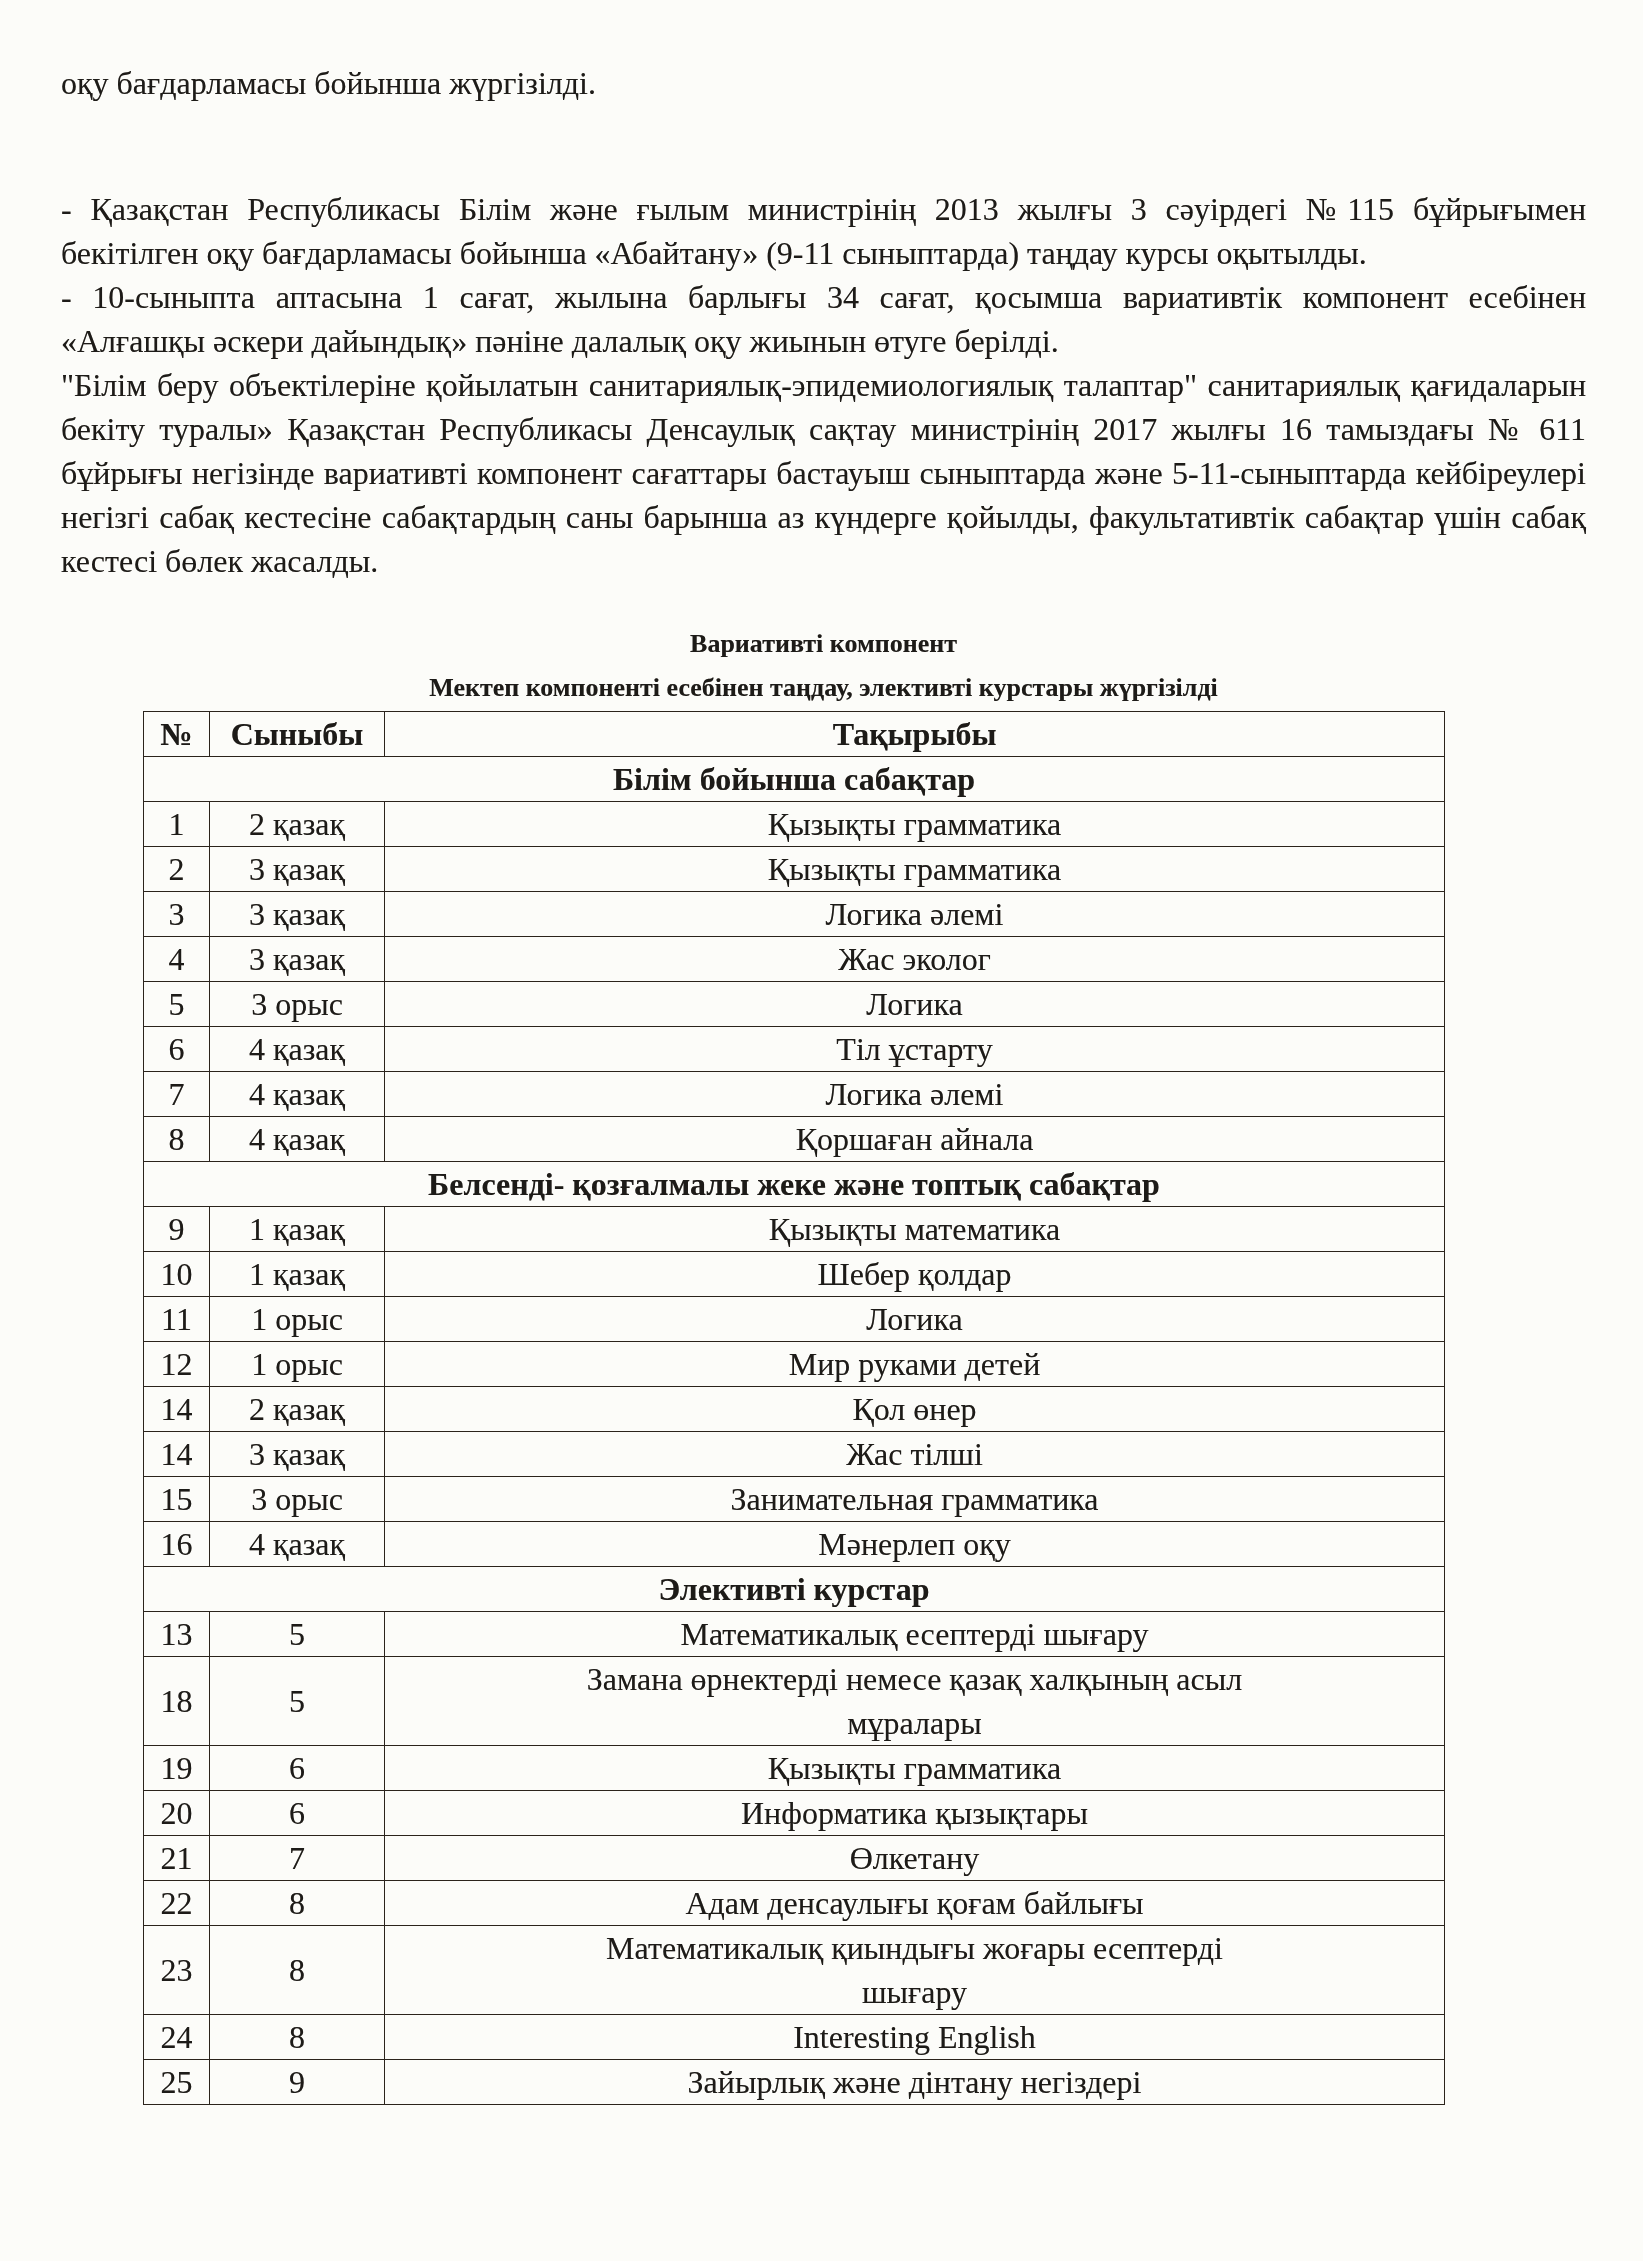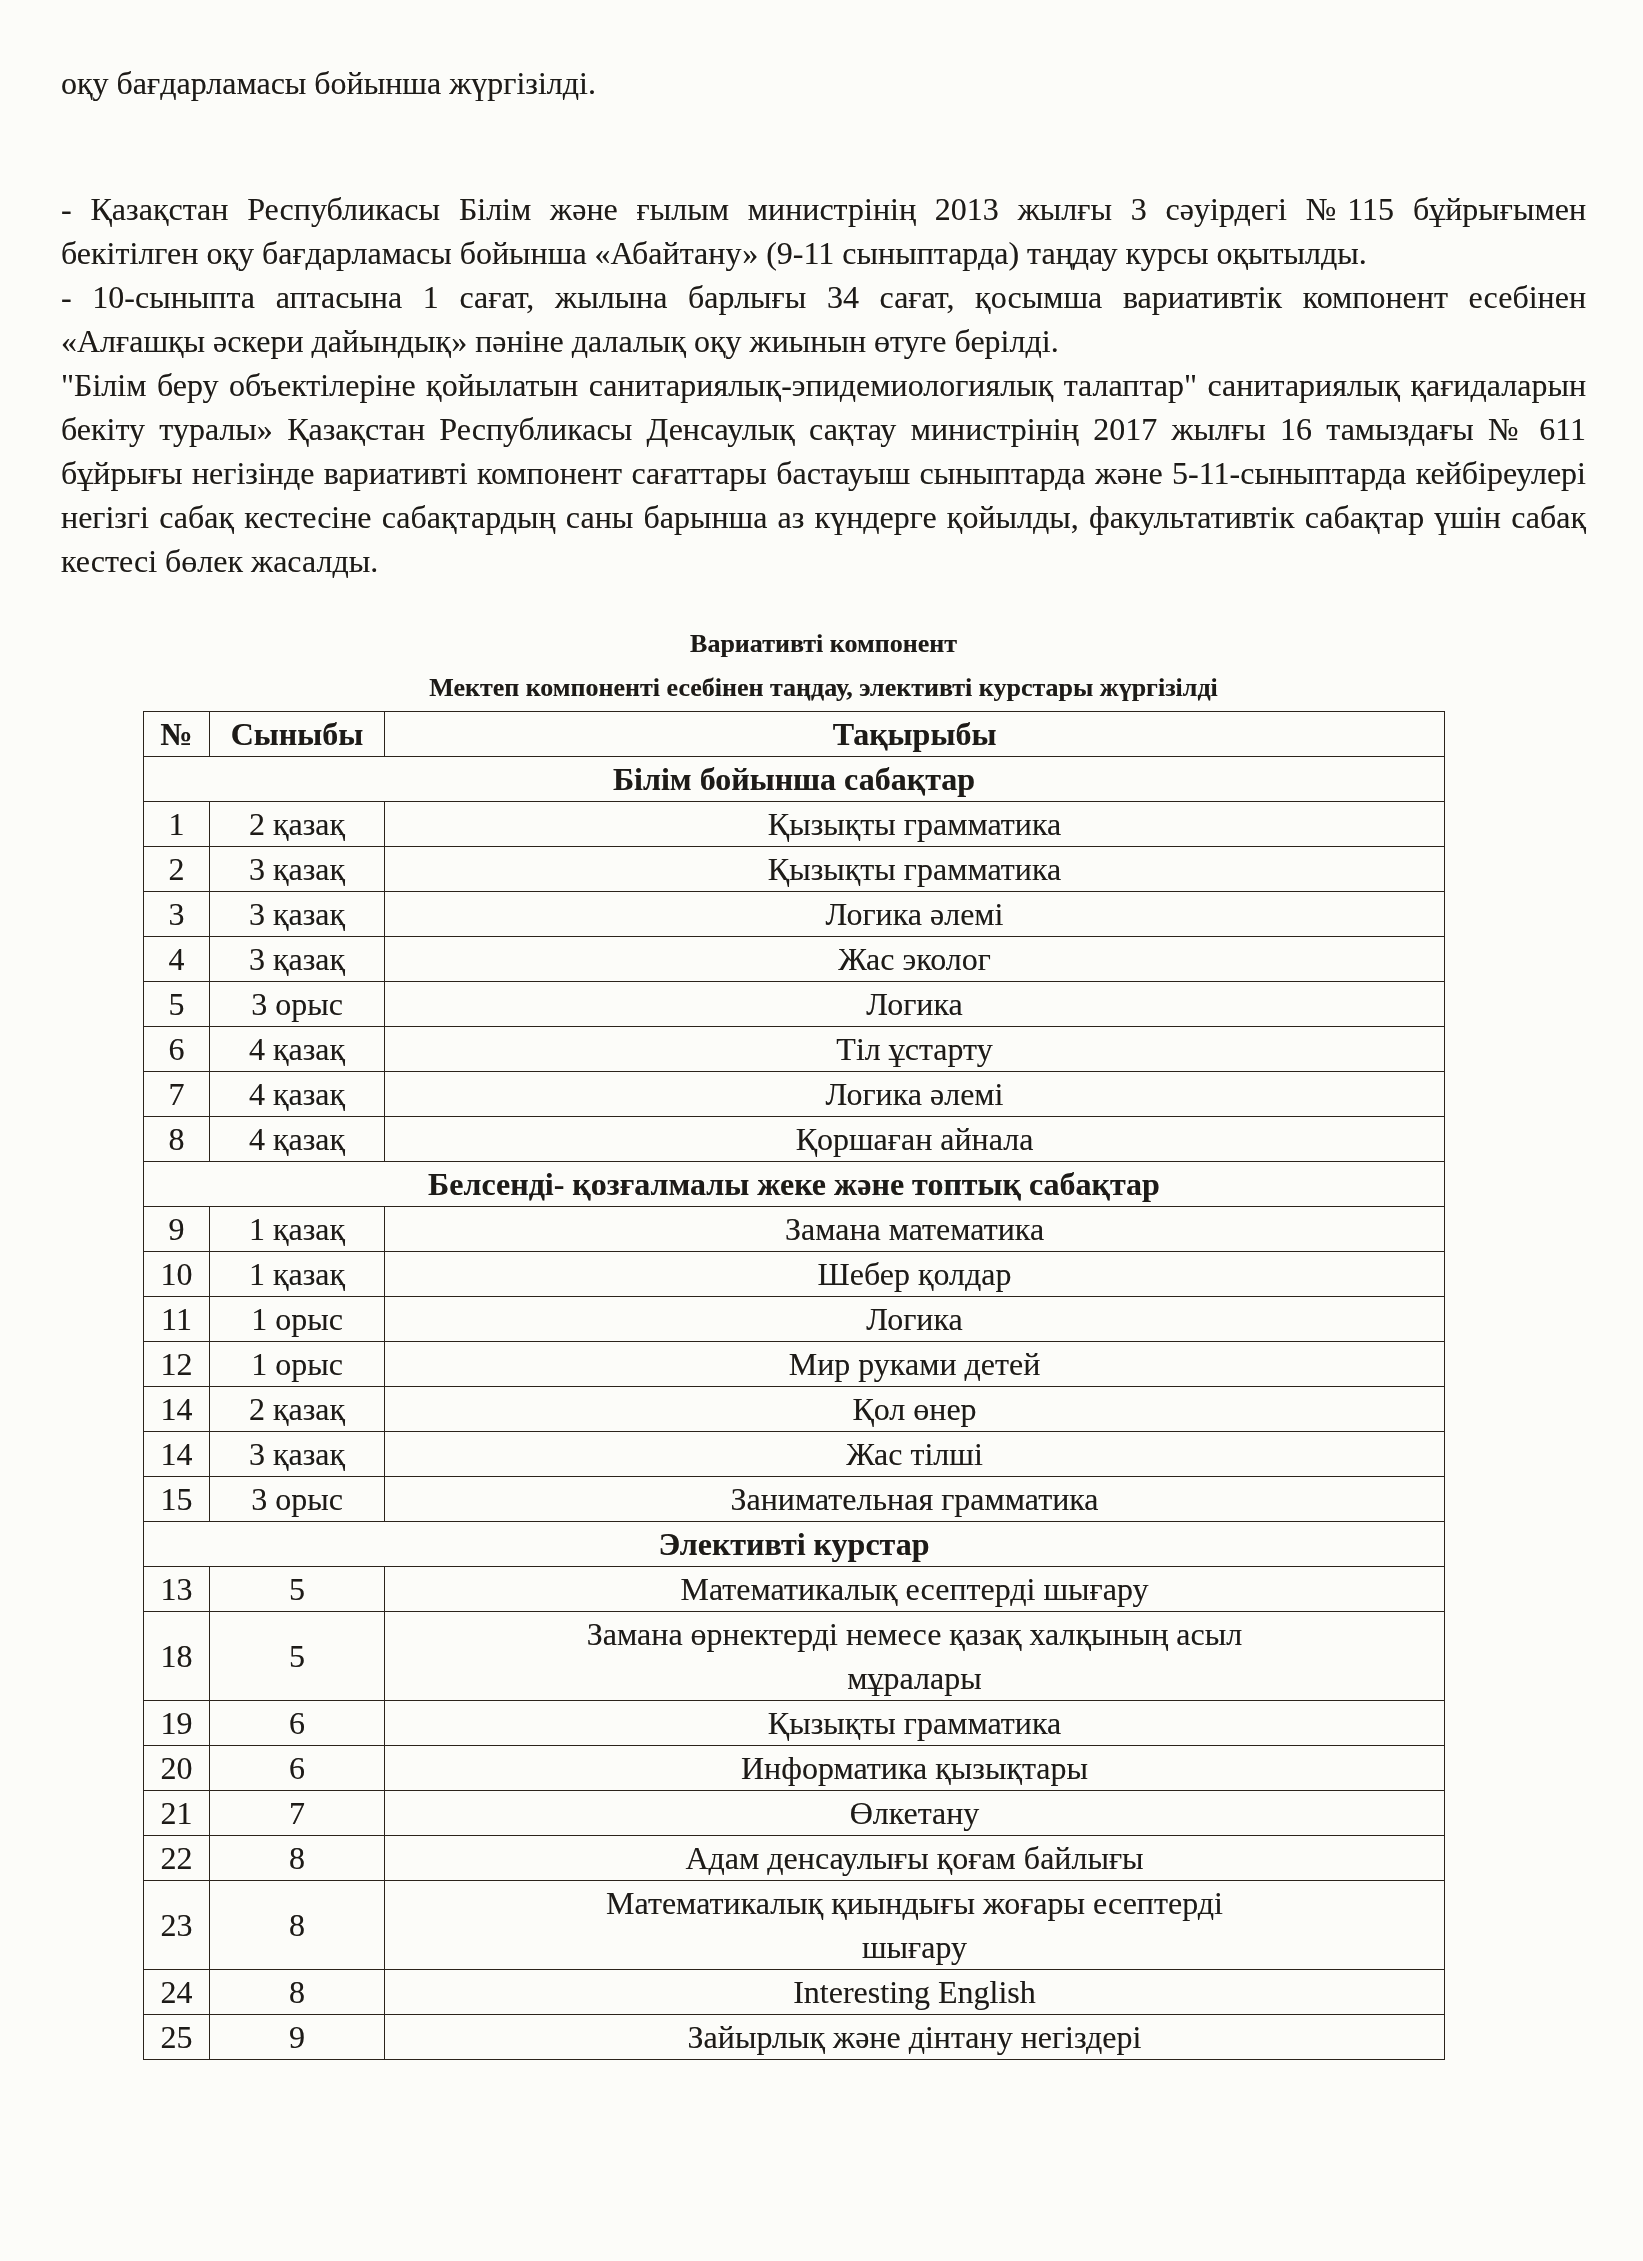--- a/index.html
+++ b/index.html
@@ -130,21 +130,21 @@
             <td>8</td>
             <td>4 қазақ</td>
             <td class="topic-cell">Қоршаған айнала</td>
           </tr>
           <tr>
             <td colspan="3" class="section-cell">Белсенді- қозғалмалы жеке және топтық сабақтар</td>
           </tr>
           <tr>
             <td>9</td>
             <td>1 қазақ</td>
-            <td class="topic-cell">Замана математика</td>
+            <td class="topic-cell">Қызықты математика</td>
           </tr>
           <tr>
             <td>10</td>
             <td>1 қазақ</td>
             <td class="topic-cell">Шебер қолдар</td>
           </tr>
           <tr>
             <td>11</td>
             <td>1 орыс</td>
             <td class="topic-cell">Логика</td>
@@ -161,20 +161,25 @@
           </tr>
           <tr>
             <td>14</td>
             <td>3 қазақ</td>
             <td class="topic-cell">Жас тілші</td>
           </tr>
           <tr>
             <td>15</td>
             <td>3 орыс</td>
             <td class="topic-cell">Занимательная грамматика</td>
+          </tr>
+          <tr>
+            <td>16</td>
+            <td>4 қазақ</td>
+            <td class="topic-cell">Мәнерлеп оқу</td>
           </tr>
           <tr>
             <td colspan="3" class="section-cell">Элективті курстар</td>
           </tr>
           <tr>
             <td>13</td>
             <td>5</td>
             <td class="topic-cell">Математикалық есептерді шығару</td>
           </tr>
           <tr>

